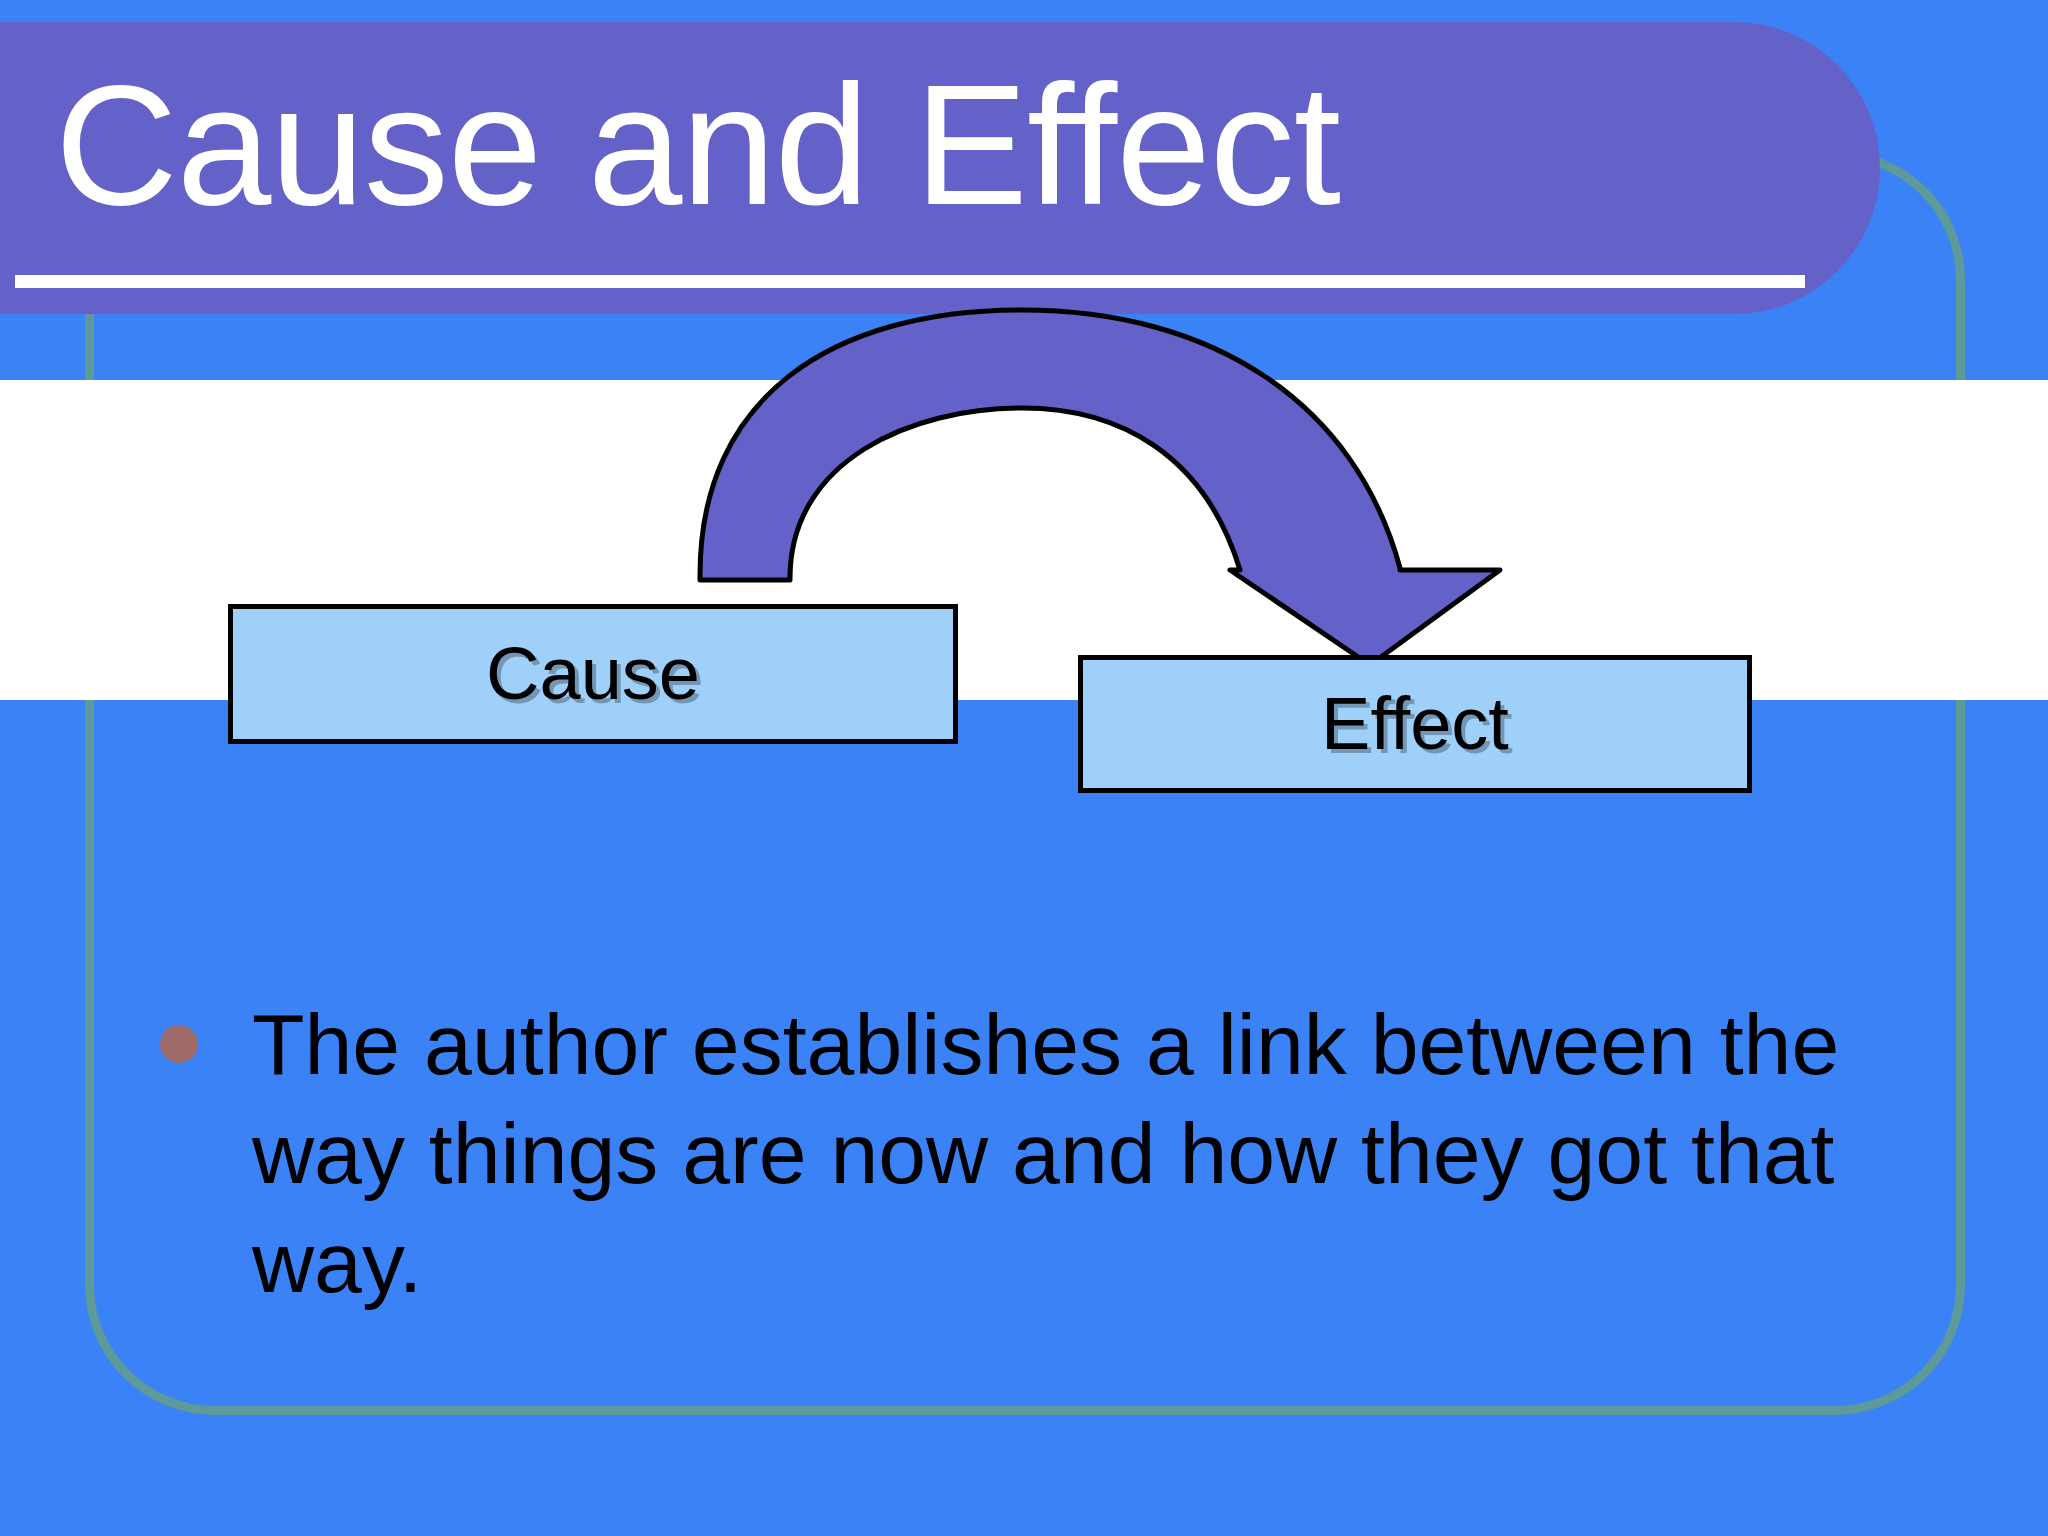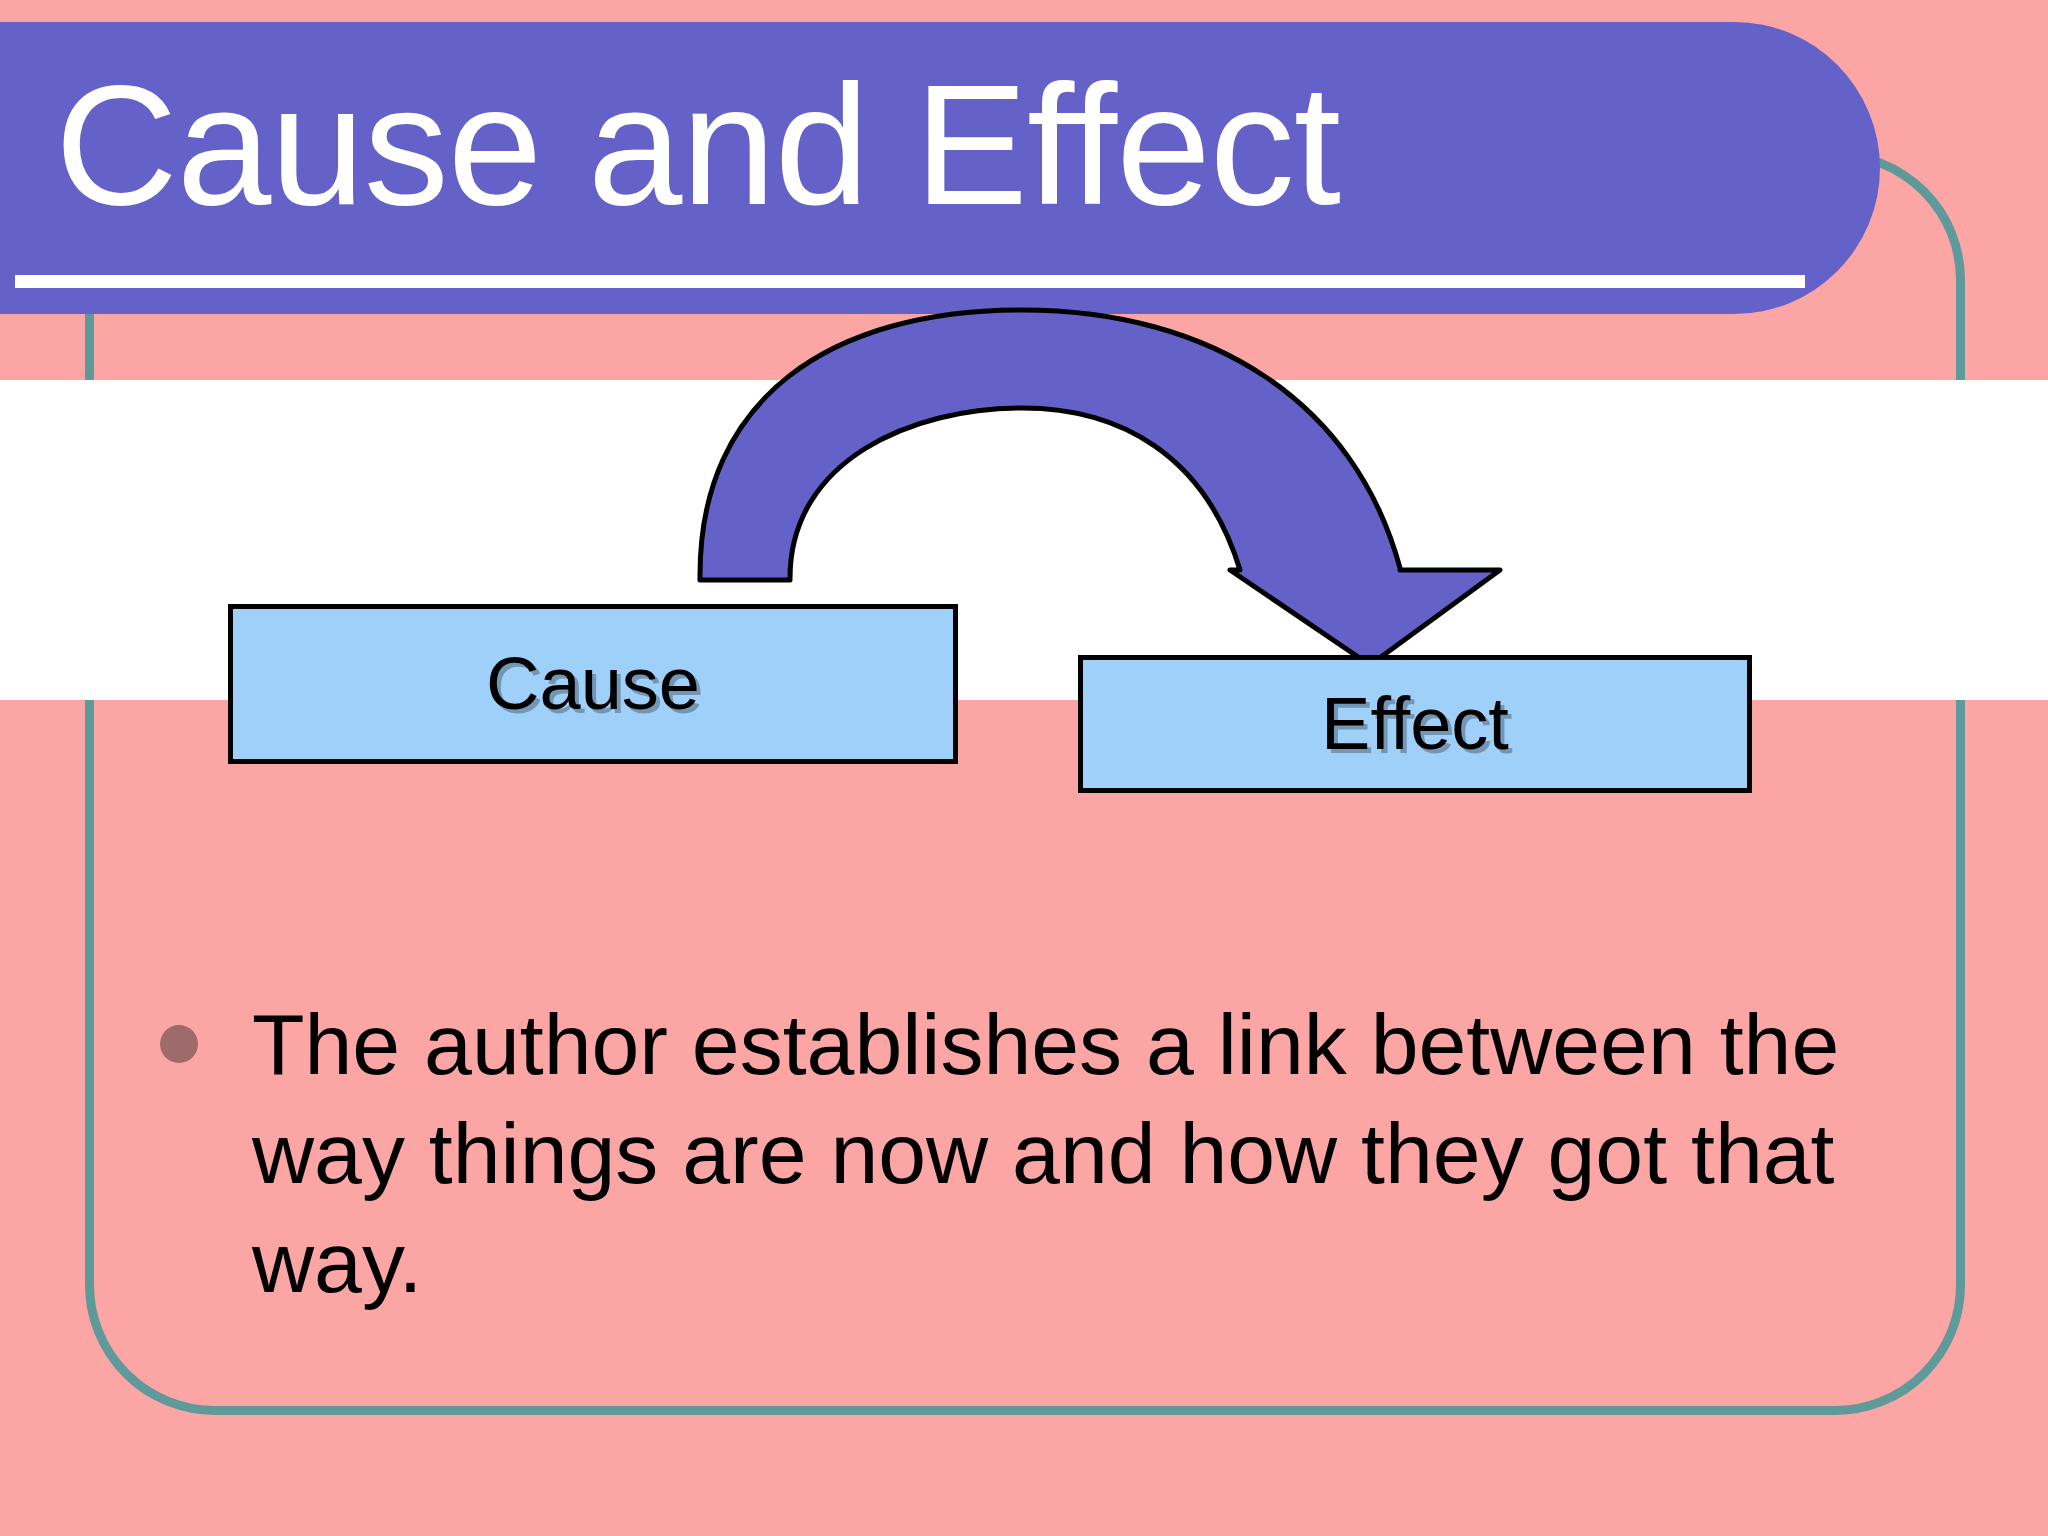--- a/index.html
+++ b/index.html
@@ -12,21 +12,21 @@
     height: 1536px;
     position: relative;
     overflow: hidden;
     font-family: "Liberation Sans", sans-serif;
   }
 
   
   #slide {
     position: absolute;
     inset: 0;
-    background: #fca5a5;
+    background: #3b82f6;
   }
 
   
   .content-frame {
     position: absolute;
     left: 85px;
     top: 150px;
     width: 1880px;
     height: 1265px;
     border: 9px solid #5d9a99;
@@ -92,21 +92,21 @@
     font-size: 74px;
     color: #000000;
     text-shadow: 4px 4px 0 rgba(0,0,0,0.28);
     font-family: "Liberation Sans", sans-serif;
     line-height: 1;
   }
   #cause-box {
     left: 228px;
     top: 604px;
     width: 730px;
-    height: 160px;
+    height: 140px;
   }
   #effect-box {
     left: 1078px;
     top: 655px;
     width: 674px;
     height: 138px;
   }
 
   
   .bullet-row {

